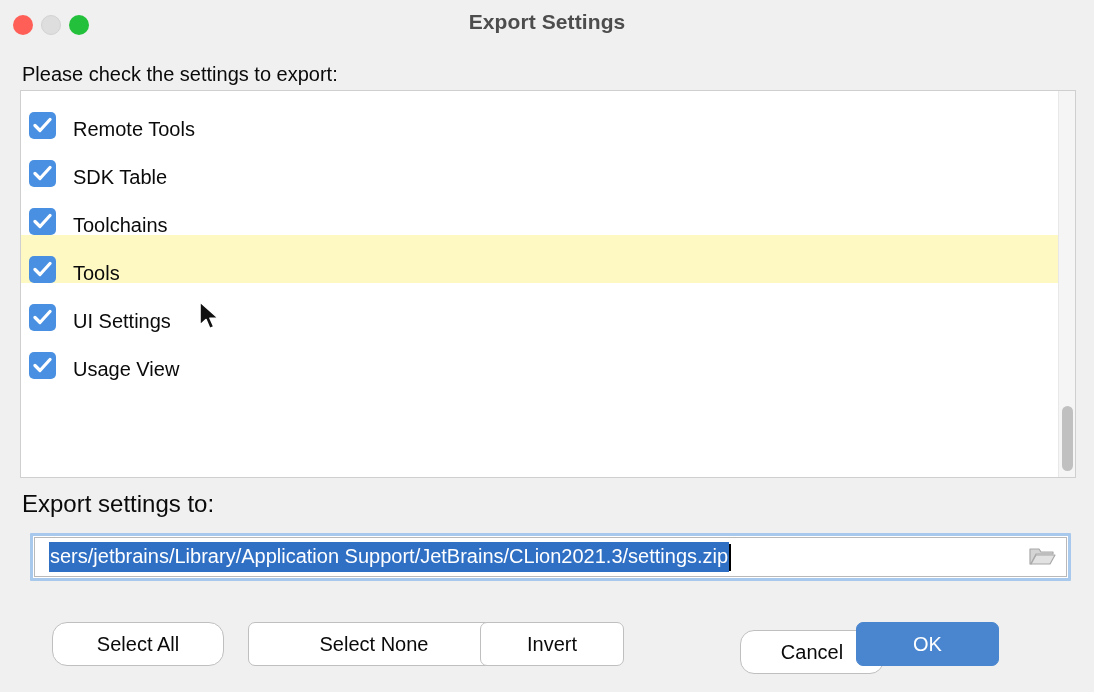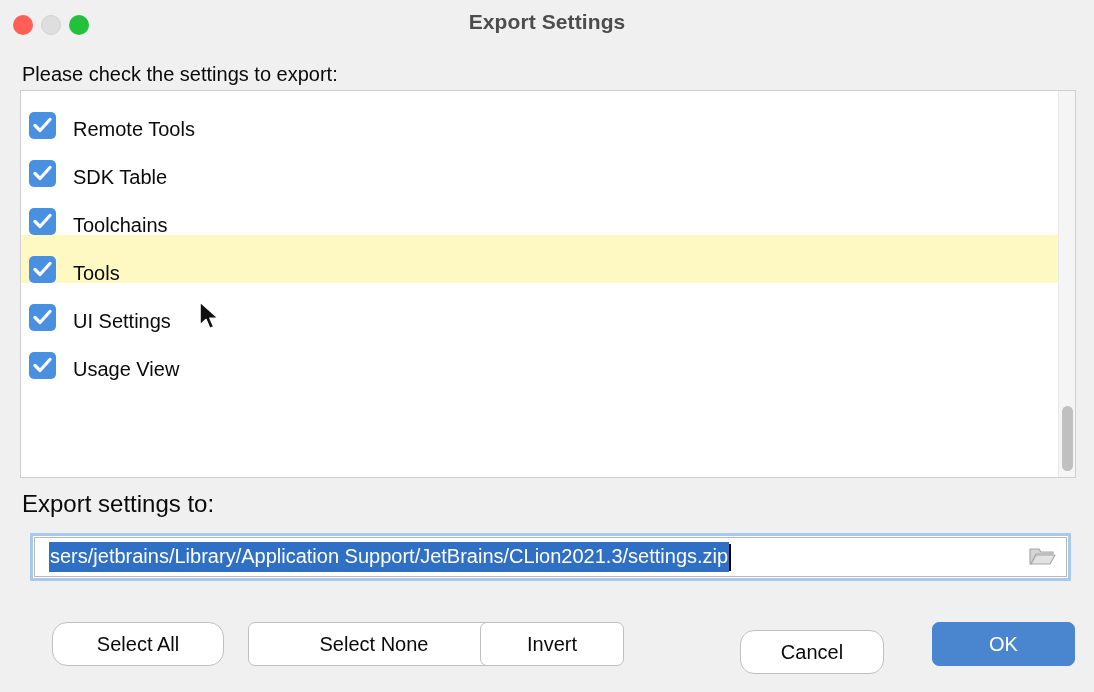--- a/index.html
+++ b/index.html
@@ -210,21 +210,21 @@
   .btn.primary {
     background: #4A86CF;
     border: 1px solid #4A86CF;
     color: #FFFFFF;
   }
 
   #btn-select-all  { left: 52px;  top: 622px; width: 172px; border-radius: 15px; }
   #btn-select-none { left: 248px; top: 622px; width: 252px; }
   #btn-invert      { left: 480px; top: 622px; width: 144px; }
   #btn-cancel      { left: 740px; top: 630px; width: 144px; border-radius: 14px; }
-  #btn-ok          { left: 932px; top: 622px; width: 143px; }
+  #btn-ok          { left: 856px; top: 622px; width: 143px; }
 
   
   .cursor {
     position: absolute;
     left: 198px;
     top: 301px;
     pointer-events: none;
   }
 </style>
 </head>

